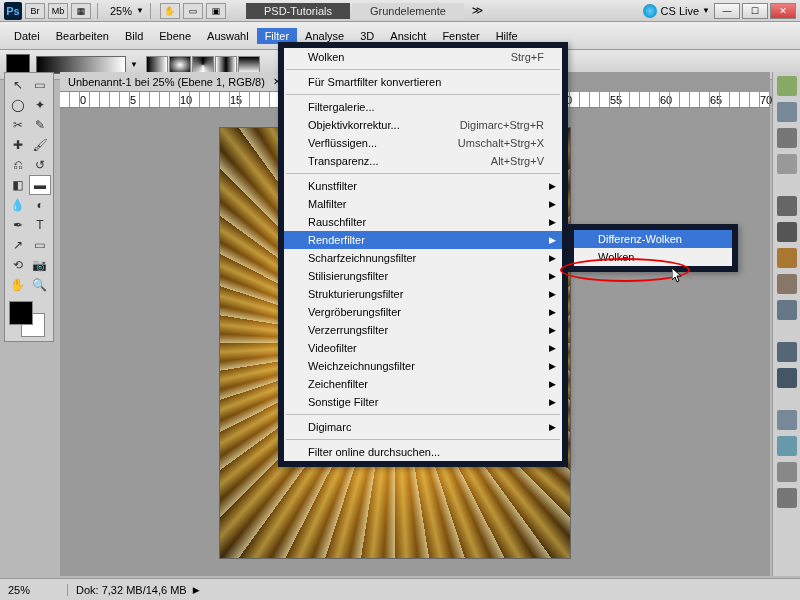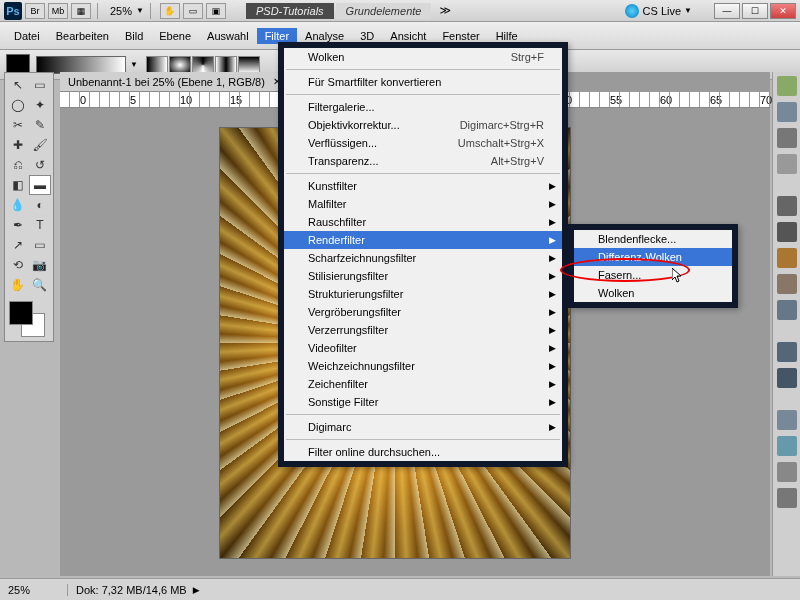--- a/index.html
+++ b/index.html
@@ -6,24 +6,24 @@
 body { width: 800px; height: 600px; background: #b8b8b8; overflow: hidden; position: relative; }
 
 
 .titlebar { height: 22px; background: linear-gradient(#e8e8e8, #d0d0d0); display: flex; align-items: center; padding: 0 4px; border-bottom: 1px solid #999; }
 .titlebar .ps-icon { width: 18px; height: 18px; background: #001d3a; color: #5bb4e8; display: flex; align-items: center; justify-content: center; font-weight: bold; font-size: 11px; border-radius: 2px; }
 .titlebar .tb-btn { width: 20px; height: 16px; background: #ddd; border: 1px solid #999; margin-left: 3px; display: flex; align-items: center; justify-content: center; font-size: 9px; }
 .titlebar .sep { width: 1px; height: 16px; background: #999; margin: 0 6px; }
 .titlebar .zoom { margin-left: 6px; font-size: 11px; }
 .titlebar .arrow { margin-left: 4px; font-size: 8px; }
 .titlebar .tabs { display: flex; margin-left: 20px; }
-.titlebar .tab { padding: 2px 10px; background: #4a4a4a; color: #eee; font-size: 11px; margin-right: 2px; font-style: italic; }
+.titlebar .tab { padding: 2px 18px; background: #4a4a4a; color: #eee; font-size: 11px; margin-right: 2px; }
 .titlebar .tab.light { background: #d8d8d8; color: #333; }
 .titlebar .right { margin-left: auto; display: flex; align-items: center; }
-.titlebar .cslive { display: flex; align-items: center; margin-right: 20px; }
+.titlebar .cslive { display: flex; align-items: center; margin-right: 2px; }
 .titlebar .cs-circle { width: 14px; height: 14px; border-radius: 50%; background: radial-gradient(#5bd0ff, #0080c0); margin-right: 4px; }
 .winbtns { display: flex; }
 .winbtn { width: 26px; height: 16px; border: 1px solid #888; background: linear-gradient(#f8f8f8, #d8d8d8); margin-left: 2px; display: flex; align-items: center; justify-content: center; font-size: 9px; }
 .winbtn.close { background: linear-gradient(#f08080, #d04040); color: #fff; }
 
 
 .menubar { height: 28px; background: linear-gradient(#eeeeee, #d8d8d8); display: flex; align-items: center; padding: 0 6px; border-bottom: 1px solid #999; }
 .menubar .mi { padding: 2px 8px; font-size: 11px; cursor: default; }
 .menubar .mi.active { background: #3875d7; color: #fff; }
 
@@ -330,28 +330,22 @@
       <span>Digimarc</span>
       <span class="sub-arrow">▶</span>
     </div>
   <div class="msep"></div>
   <div class="mrow">
       <span>Filter online durchsuchen...</span>
     </div>
 </div>
 
 <div class="menu submenu" style="left:568px; top:224px; width:170px">
-  <div class="mrow">
-      <span>Blendenflecke...</span>
-    </div>
   <div class="mrow highlight">
       <span>Differenz-Wolken</span>
-    </div>
-  <div class="mrow">
-      <span>Fasern...</span>
     </div>
   <div class="mrow">
       <span>Wolken</span>
     </div>
 </div>
 
 <div class="highlight-circle" style="left:560px; top:258px"></div>
 
 <div class="cursor-arrow" style="left:672px; top:268px">
   <svg viewBox="0 0 12 16">

